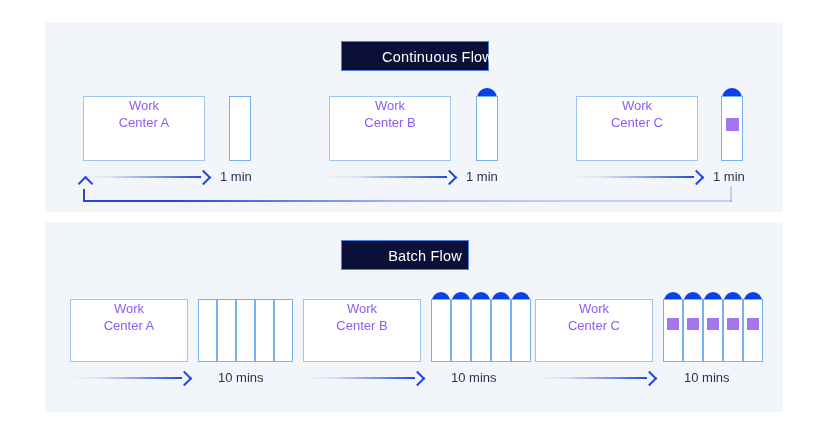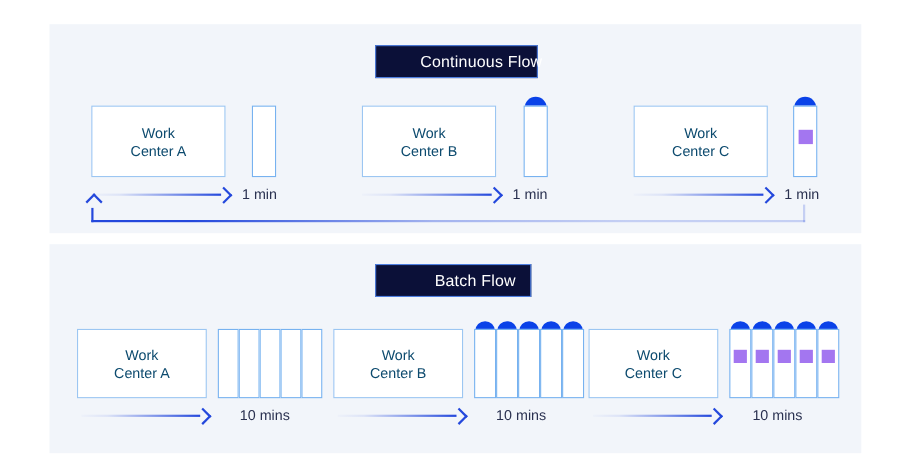--- a/index.html
+++ b/index.html
@@ -40,34 +40,33 @@
     letter-spacing: 0.2px;
     white-space: nowrap;
     border: 1px solid #4f7fe0;
     box-sizing: border-box;
     padding-left: 40px;
   }
   #badge-continuous {
     left: 341px; top: 41px; width: 148px;
   }
   #badge-batch {
-    left: 341px; top: 240px; width: 142px;
+    left: 341px; top: 240px; width: 128px;
   }
 
   
   .wc-box {
     position: absolute;
     background: #ffffff;
     border: 1px solid #9cc6f2;
     box-sizing: border-box;
     display: flex;
     flex-direction: column;
     align-items: center;
-    justify-content: center;
-    color: #0c4a6e;
+    color: #8b5cf6;
     font-size: 13px;
     line-height: 17px;
   }
   .wc-box span { display: block; }
 
   
   .bar {
     position: absolute;
     background: #ffffff;
     border: 1.5px solid #77b2f0;

